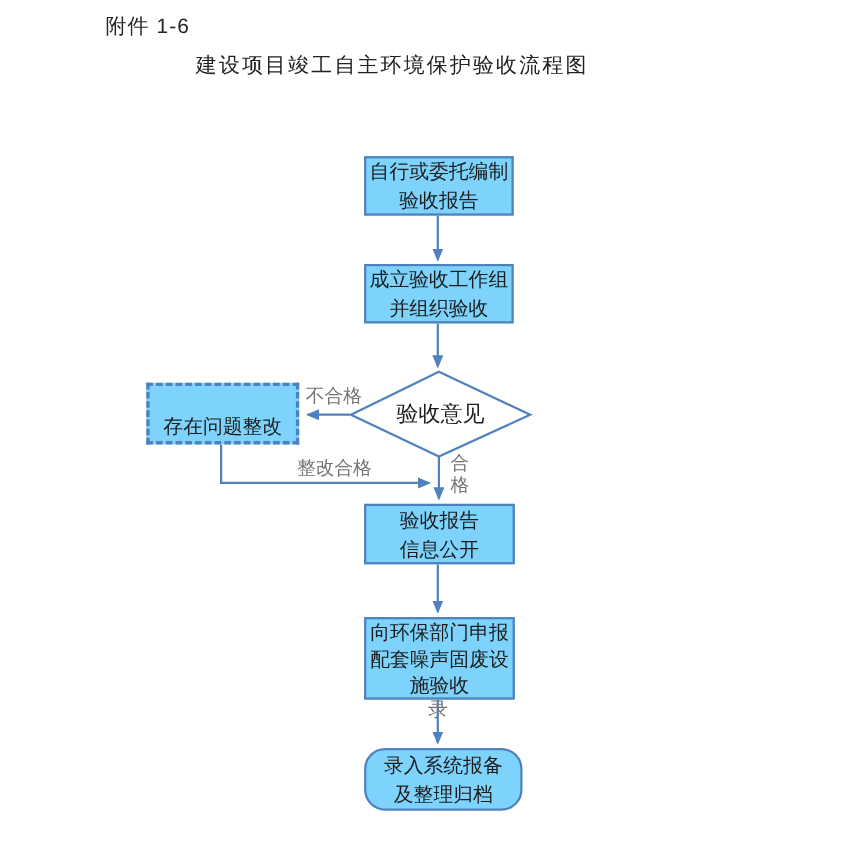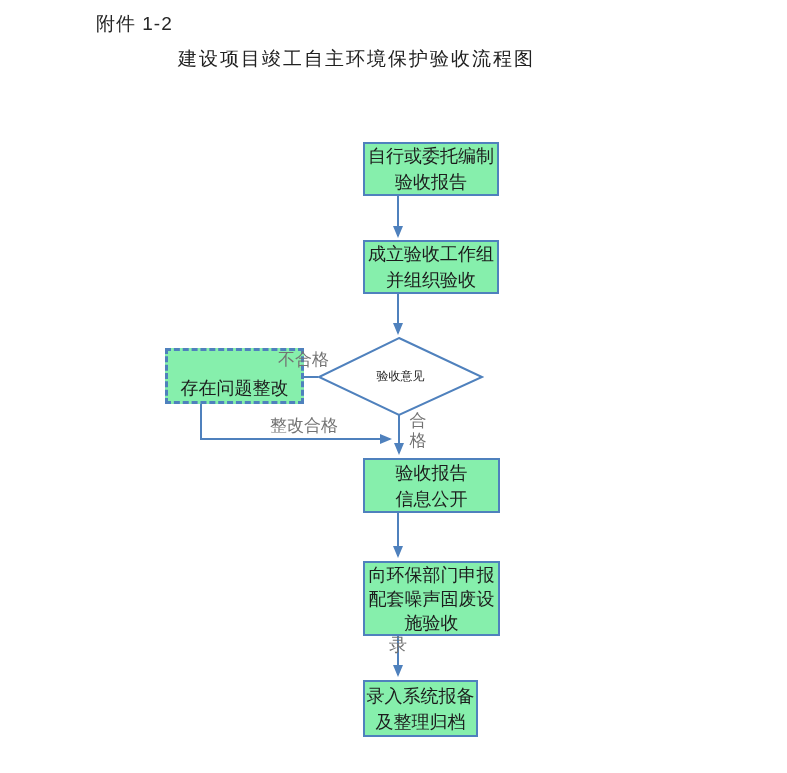--- a/index.html
+++ b/index.html
@@ -34,42 +34,41 @@
   .svg-layer {
     position: absolute;
     left: 0; top: 0;
     width: 787px; height: 773px;
     z-index: 1;
   }
   .box {
     position: absolute;
     box-sizing: border-box;
     border: 2px solid #4F81BD;
-    background: #86efac;
+    background: #7dd3fc;
     display: flex;
     flex-direction: column;
     align-items: center;
     justify-content: center;
     text-align: center;
     font-size: 18px;
     line-height: 26px;
     z-index: 2;
-    margin-left: 32px;
   }
   .box span { display: block; white-space: nowrap; }
   .box-dashed { border: 3px dashed #4F81BD; justify-content: flex-end; }
   .box-declare { line-height: 24px; }
   .diamond-label {
     position: absolute;
     left: 319px; top: 338px;
     width: 163px; height: 77px;
     display: flex;
     align-items: center;
     justify-content: center;
-    font-size: 12px;
+    font-size: 20px;
     z-index: 2;
     white-space: nowrap;
   }
   .edge-label {
     position: absolute;
     font-size: 17px;
     color: #737373;
     z-index: 3;
     white-space: nowrap;
   }
@@ -101,21 +100,21 @@
 
     <polyline points="201,404 201,439 390,439" fill="none" stroke="#4F81BD" stroke-width="2" marker-end="url(#arrow)"></polyline>
 
     <line x1="399" y1="415" x2="399" y2="453" stroke="#4F81BD" stroke-width="2" marker-end="url(#arrow)"></line>
 
     <line x1="398" y1="513" x2="398" y2="556" stroke="#4F81BD" stroke-width="2" marker-end="url(#arrow)"></line>
 
     <line x1="398" y1="636" x2="398" y2="675" stroke="#4F81BD" stroke-width="2" marker-end="url(#arrow)"></line>
   </svg>
 
-  <div class="attachment-label">附件 1-2</div>
+  <div class="attachment-label">附件 1-6</div>
 
   <div class="doc-title">建设项目竣工自主环境保护验收流程图</div>
 
   <div class="box" style="left:331px; top:142px; width:136px; height:54px;">
     <span>自行或委托编制</span>
     <span>验收报告</span>
   </div>
 
   <div class="box" style="left:331px; top:240px; width:136px; height:54px;">
     <span>成立验收工作组</span>
@@ -143,18 +142,18 @@
   </div>
 
   <div class="box box-declare" style="left:331px; top:561px; width:137px; height:75px;">
     <span>向环保部门申报</span>
     <span>配套噪声固废设</span>
     <span>施验收</span>
   </div>
 
   <div class="edge-label label-overflow">录</div>
 
-  <div class="box" style="left:331px; top:680px; width:115px; height:57px;">
+  <div class="box" style="left:331px; top:680px; width:144px; height:57px;border-radius:19px;">
     <span>录入系统报备</span>
     <span>及整理归档</span>
   </div>
 
 </div>
 
 </body></html>

